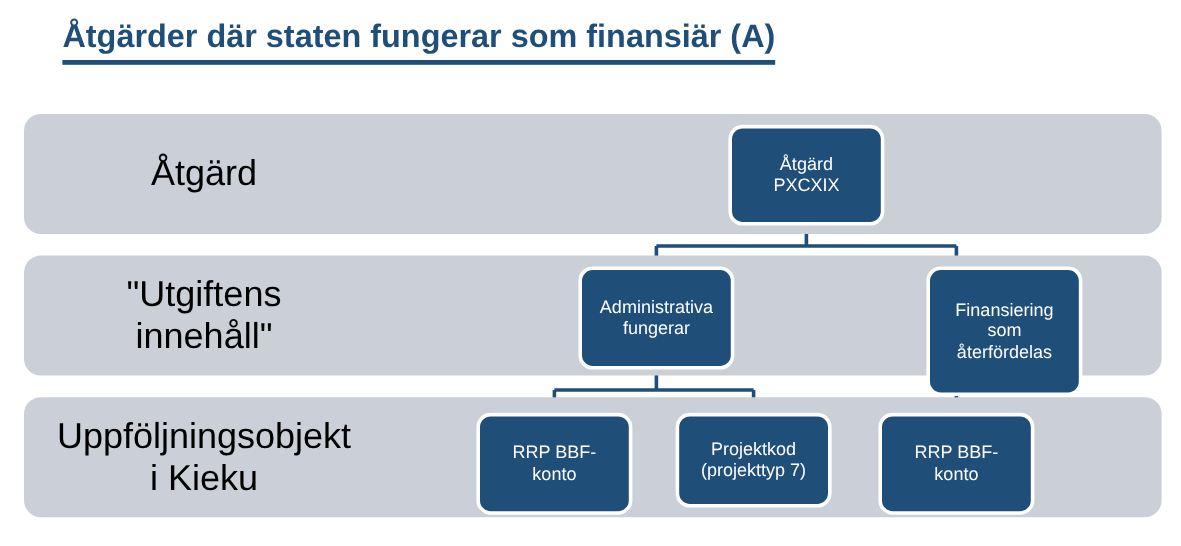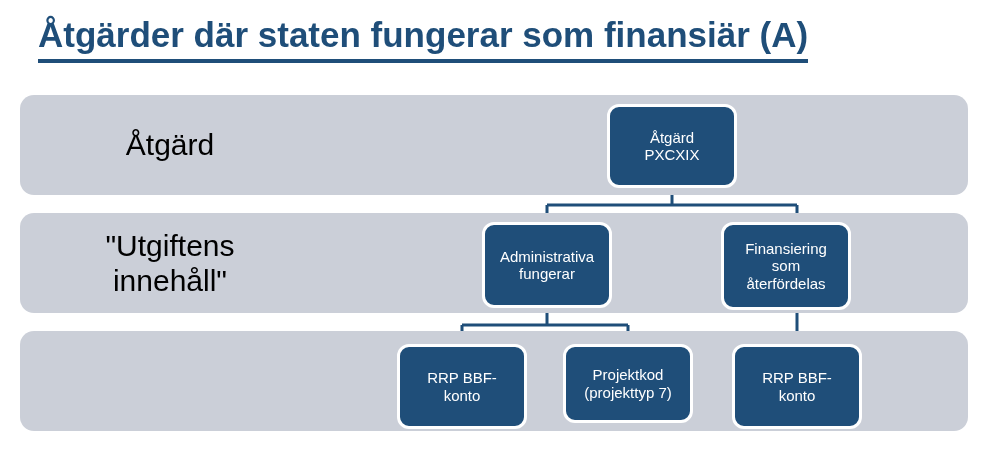--- a/index.html
+++ b/index.html
@@ -8,22 +8,22 @@
     --boxtext:#FFFFFF;
     --labeltext:#000000;
     --bg:#FFFFFF;
   }
   *{margin:0;padding:0;box-sizing:border-box;}
   html,body{width:984px;height:455px;background:var(--bg);
     font-family:"Liberation Sans", sans-serif;overflow:hidden;}
   .stage{position:relative;width:984px;height:455px;background:var(--bg);}
 
   .title{
-    position:absolute;left:38px;top:16px;
-    font-size:35px;font-weight:bold;color:var(--navy);
+    position:absolute;left:52px;top:16px;
+    font-size:27px;font-weight:bold;color:var(--navy);
     letter-spacing:0px;white-space:nowrap;
     border-bottom:4px solid var(--navy);
     padding-bottom:4px;line-height:1.1;
   }
 
   .band{
     position:absolute;left:20px;width:948px;height:100px;
     background:var(--band);border-radius:14px;
     display:flex;align-items:center;
   }
@@ -41,21 +41,21 @@
     position:absolute;background:var(--navy);
     border:3px solid #FFFFFF;border-radius:12px;
     color:var(--boxtext);display:flex;flex-direction:column;
     align-items:center;justify-content:center;
     font-size:15px;line-height:1.16;text-align:center;
   }
   .node span{display:block;}
 
   .node-root        {left:607px;top:104px;width:130px;height:84px;}
   .node-admin       {left:482px;top:222px;width:130px;height:86px;text-align:right;}
-  .node-finansiering{left:721px;top:222px;width:130px;height:88px;}
+  .node-finansiering{left:772px;top:222px;width:130px;height:108px;}
   .node-rrp1        {left:397px;top:344px;width:130px;height:85px;}
   .node-projektkod  {left:563px;top:344px;width:130px;height:79px;}
   .node-rrp2        {left:732px;top:344px;width:130px;height:85px;}
 
   .connectors{position:absolute;left:0;top:0;width:984px;height:455px;
     pointer-events:none;}
   .connectors path{stroke:var(--navy);stroke-width:3;fill:none;}
 </style>
 </head>
 <body>
@@ -78,20 +78,22 @@
 
   <div class="band band-2">
     <div class="band-label">
       <span>"Utgiftens</span>
       <span>innehåll"</span>
     </div>
   </div>
 
   <div class="band band-3">
     <div class="band-label">
+      <span>Uppföljningsobjekt</span>
+      <span>i Kieku</span>
     </div>
   </div>
 
   <div class="node node-root">
     <span>Åtgärd</span>
     <span>PXCXIX</span>
   </div>
 
   <div class="node node-admin">
     <span>Administrativa</span>

